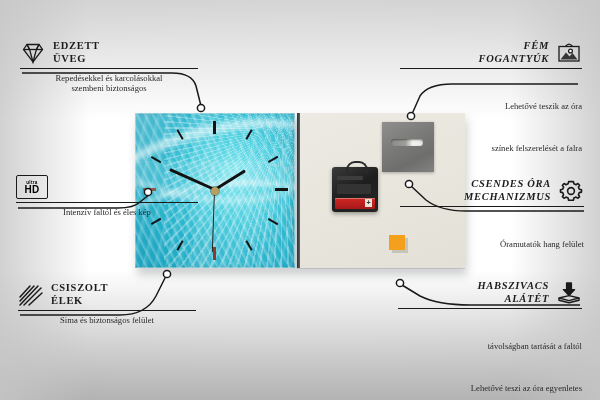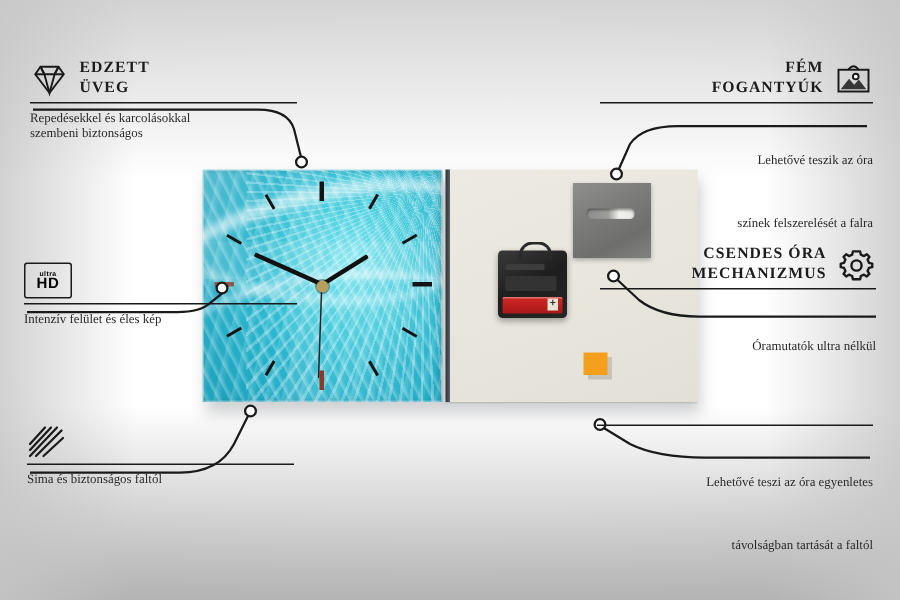--- a/index.html
+++ b/index.html
@@ -184,22 +184,22 @@
   .co-head{display:flex;align-items:center;gap:7px;}
   .co-title{
     font-size:10.5px;font-weight:700;letter-spacing:.7px;color:#1c1c1c;
     line-height:12.5px;text-transform:uppercase;
   }
   .co-rule{height:1px;background:#1a1a1a;margin:3px 0 3.5px 0;}
   .co-sub{font-size:8.6px;line-height:10.4px;color:#2a2a2a;}
 
   .left .co-head{justify-content:flex-start;}
   .left .co-title{text-align:left;}
-  .left .co-sub{text-align:left;}
-  .right .co-head{justify-content:flex-end;}
+  .left .co-sub{text-align:center;}
+  .right .co-head{justify-content:flex-end;font-style:italic;}
   .right .co-title{text-align:right;}
   .right .co-sub{text-align:right;margin-top:32px;}
 
   .ico{width:26px;height:24px;flex:0 0 26px;display:block;}
   .ico-hd{
     width:30px;height:22px;flex:0 0 30px;border:1.6px solid #1a1a1a;border-radius:2px;
     display:flex;flex-direction:column;align-items:center;justify-content:center;line-height:1;
   }
   .ico-hd .u{font:700 4.6px/5px "Liberation Sans",sans-serif;letter-spacing:.3px;}
   .ico-hd .h{font:700 10px/10px "Liberation Sans",sans-serif;letter-spacing:.4px;}
@@ -326,37 +326,41 @@
   <div class="callout left" style="left:16px;top:175px;width:182px;">
     <div class="co-head">
       <div class="ico-hd">
         <span class="u">ultra</span>
         <span class="h">HD</span>
       </div>
       <div>
       </div>
     </div>
     <div class="co-rule"></div>
-    <div class="co-sub">Intenzív felület és éles kép</div>
+    <div class="co-sub">Intenzív faltól és éles kép</div>
   </div>
 
   <div class="callout left" style="left:18px;top:282px;width:178px;">
     <div class="co-head">
       <svg class="ico" viewBox="0 0 26 24">
         <g stroke="#1a1a1a" stroke-width="1.5" fill="none" stroke-linecap="round">
           <path d="M2,14 L12,3"></path>
             <path d="M2,18 L16,3"></path>
           <path d="M2,22 L20,3"></path>
             <path d="M6,22 L23,5"></path>
           <path d="M11,22 L24,10"></path>
         </g>
       </svg>
-    </div>
-    <div class="co-rule"></div>
-    <div class="co-sub">Sima és biztonságos faltól</div>
+      <div>
+        <div class="co-title">CSISZOLT</div>
+        <div class="co-title">ÉLEK</div>
+      </div>
+    </div>
+    <div class="co-rule"></div>
+    <div class="co-sub">Sima és biztonságos felület</div>
   </div>
 
   <div class="callout right" style="left:400px;top:40px;width:182px;">
     <div class="co-head">
       <div>
         <div class="co-title">FÉM</div>
         <div class="co-title">FOGANTYÚK</div>
       </div>
       <svg class="ico" viewBox="0 0 26 24">
         <g fill="none" stroke="#1a1a1a" stroke-width="1.3">
@@ -365,39 +369,52 @@
           <path d="M4.5,18.5 L10,11.5 L13.5,15.5 L16.5,12 L21.5,18.5 Z" fill="#1a1a1a" stroke="none" opacity=".85"></path>
           <circle cx="14.5" cy="10" r="1.9" fill="#ffffff"></circle>
         </g>
       </svg>
     </div>
     <div class="co-rule"></div>
     <div class="co-sub">Lehetővé teszik az óra</div>
     <div class="co-sub">színek felszerelését a falra</div>
   </div>
 
-  <div class="callout right" style="left:400px;top:164px;width:184px;">
+  <div class="callout right" style="left:400px;top:178px;width:184px;">
     <div class="co-head">
       <div>
         <div class="co-title">CSENDES ÓRA</div>
         <div class="co-title">MECHANIZMUS</div>
       </div>
       <svg class="ico" viewBox="0 0 26 24">
         <g fill="none" stroke="#1a1a1a" stroke-width="1.6" stroke-linejoin="round">
           <path d="M13,2.6 l2.4,0 l0.5,2.2 l2.1,0.9 l1.9,-1.2 l1.7,1.7 l-1.2,1.9 l0.9,2.1 l2.2,0.5 l0,2.4
                    l-2.2,0.5 l-0.9,2.1 l1.2,1.9 l-1.7,1.7 l-1.9,-1.2 l-2.1,0.9 l-0.5,2.2 l-2.4,0 l-2.4,0
                    l-0.5,-2.2 l-2.1,-0.9 l-1.9,1.2 l-1.7,-1.7 l1.2,-1.9 l-0.9,-2.1 l-2.2,-0.5 l0,-2.4
                    l2.2,-0.5 l0.9,-2.1 l-1.2,-1.9 l1.7,-1.7 l1.9,1.2 l2.1,-0.9 l0.5,-2.2 Z"></path>
           <circle cx="13" cy="12" r="3.4"></circle>
         </g>
       </svg>
     </div>
     <div class="co-rule"></div>
-    <div class="co-sub">Óramutatók ultra nélkül</div>
+    <div class="co-sub">Óramutatók hang felület</div>
   </div>
 
   <div class="callout right" style="left:398px;top:280px;width:184px;">
-    <div class="co-rule"></div>
+    <div class="co-head">
+      <div>
+        <div class="co-title">HABSZIVACS</div>
+        <div class="co-title">ALÁTÉT</div>
+      </div>
+      <svg class="ico" viewBox="0 0 26 24">
+        <g fill="none" stroke="#1a1a1a" stroke-width="1.4" stroke-linejoin="round">
+          <path d="M10.6,2 L15.4,2 L15.4,8.6 L18.6,8.6 L13,14.4 L7.4,8.6 L10.6,8.6 Z" fill="#1a1a1a"></path>
+          <path d="M13,14.6 L23,17 L13,19.6 L3,17 Z"></path>
+          <path d="M3,17 L3,19.2 L13,21.8 L23,19.2 L23,17"></path>
+        </g>
+      </svg>
+    </div>
+    <div class="co-rule"></div>
+    <div class="co-sub">távolságban tartását a faltól</div>
     <div class="co-sub">Lehetővé teszi az óra egyenletes</div>
-    <div class="co-sub">távolságban tartását a faltól</div>
   </div>
 
 </div>
 
 </body></html>

